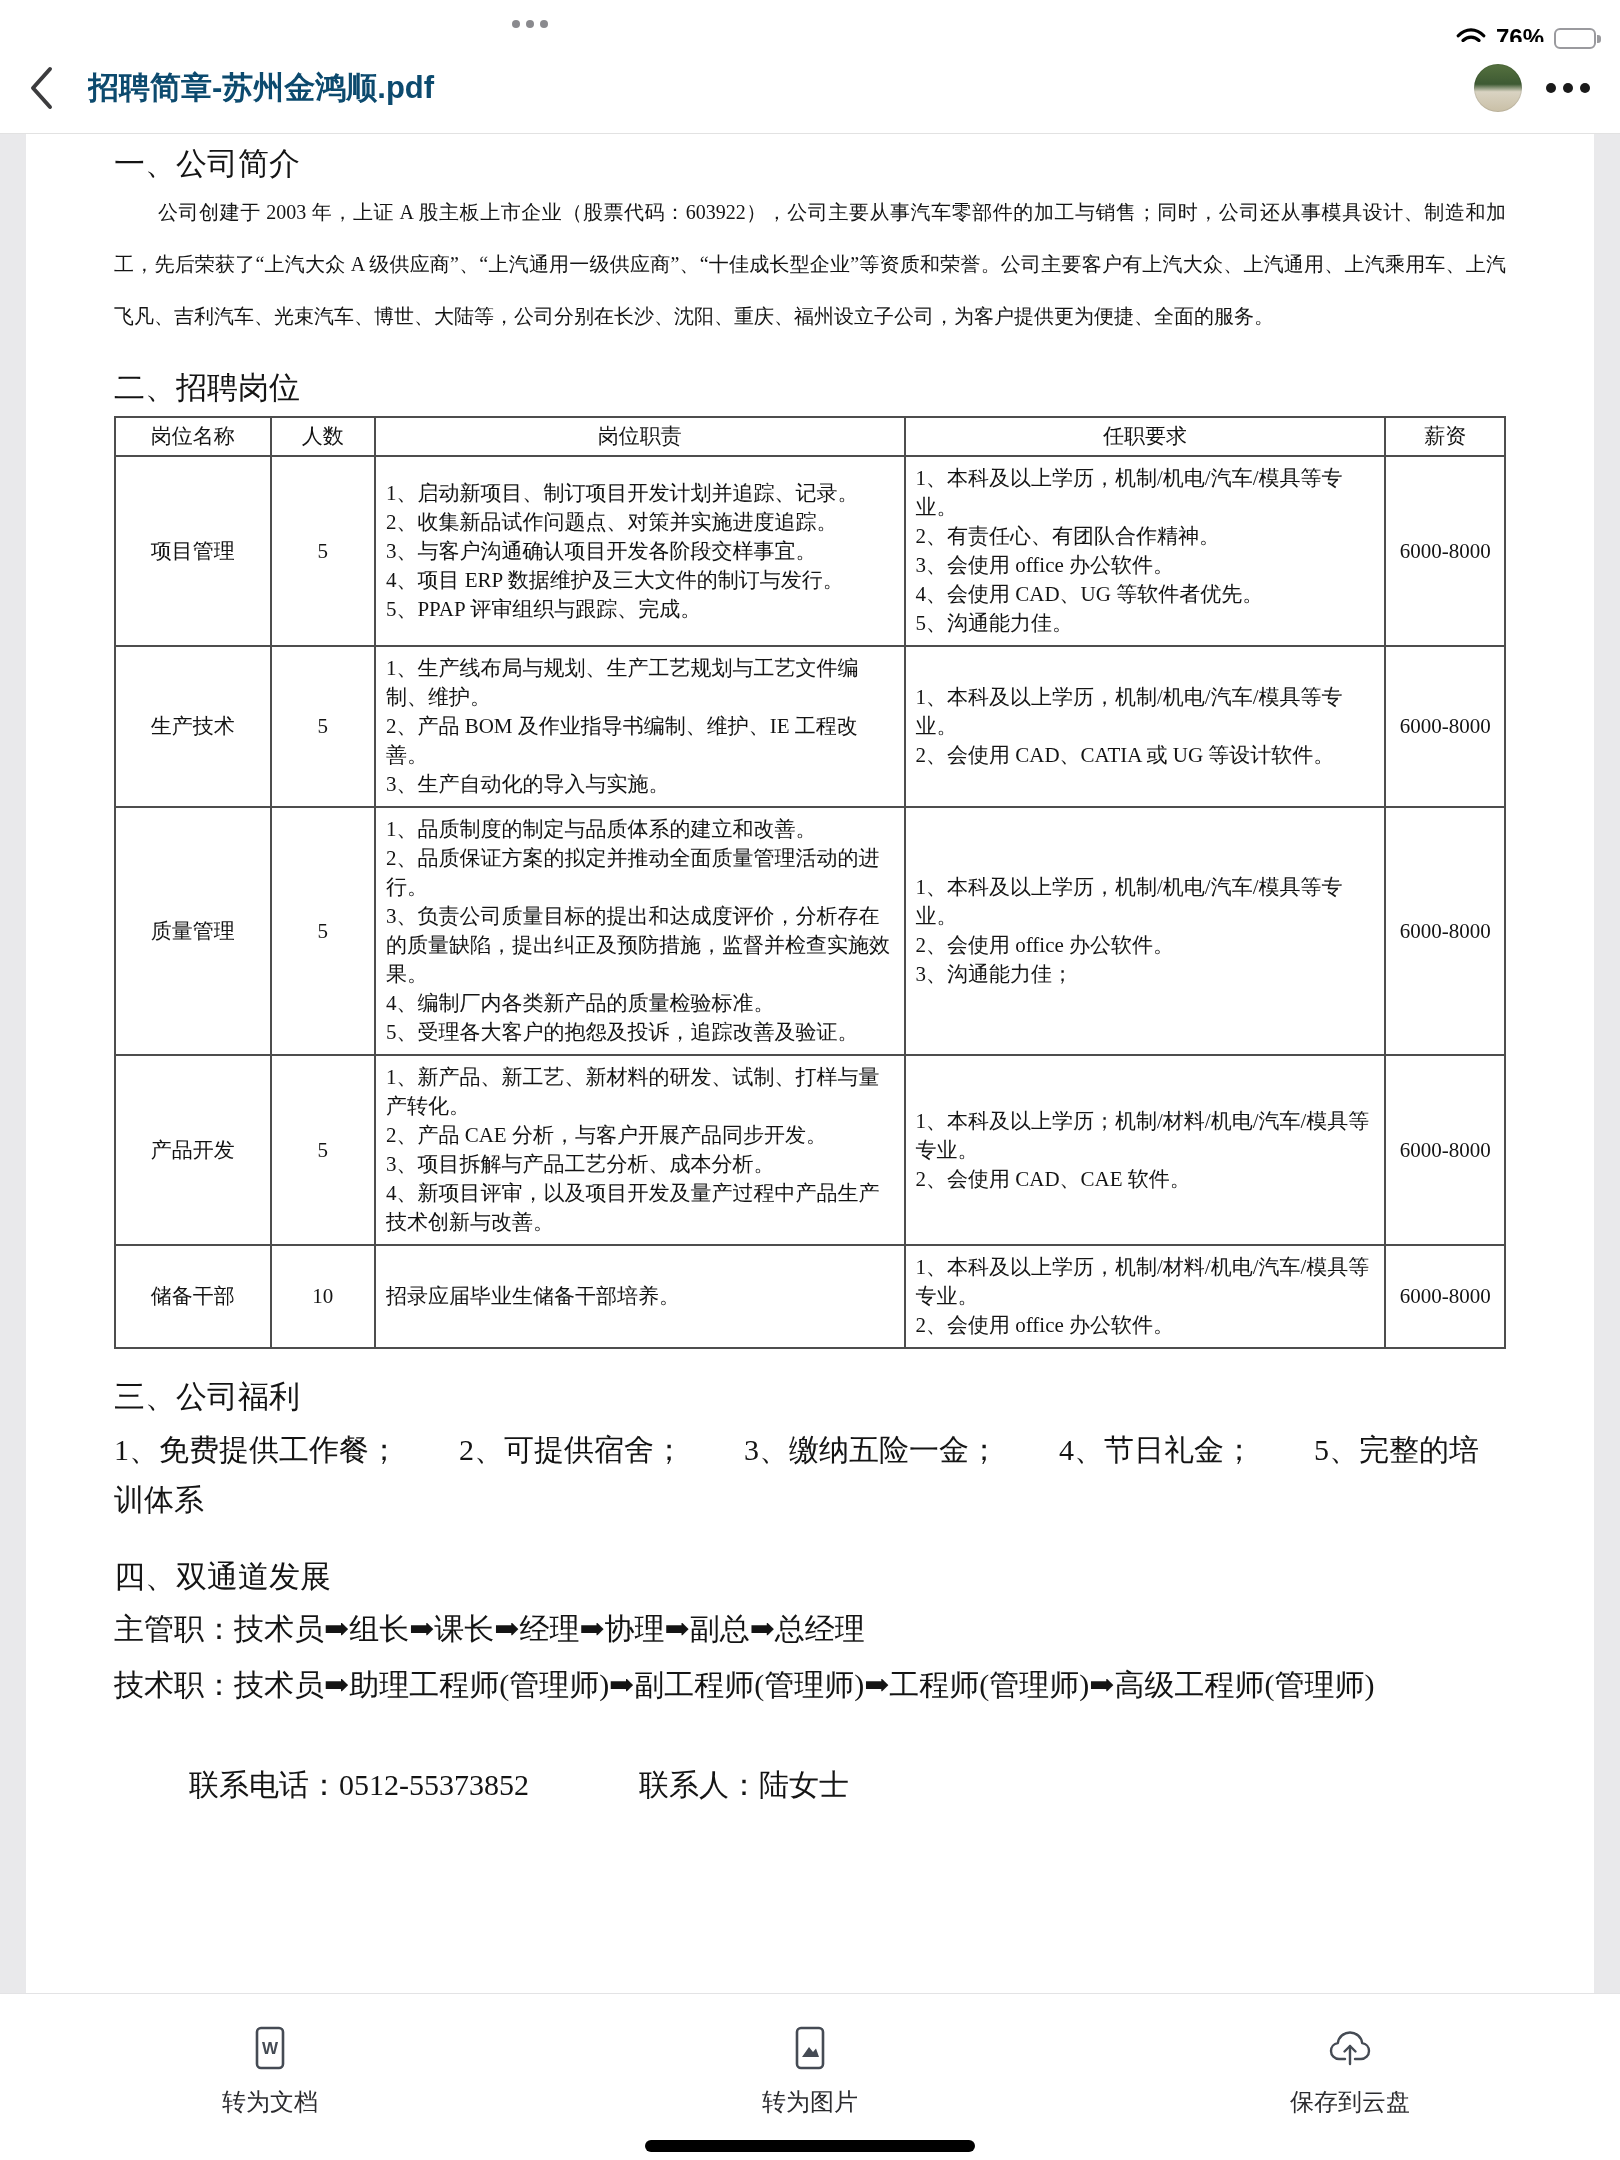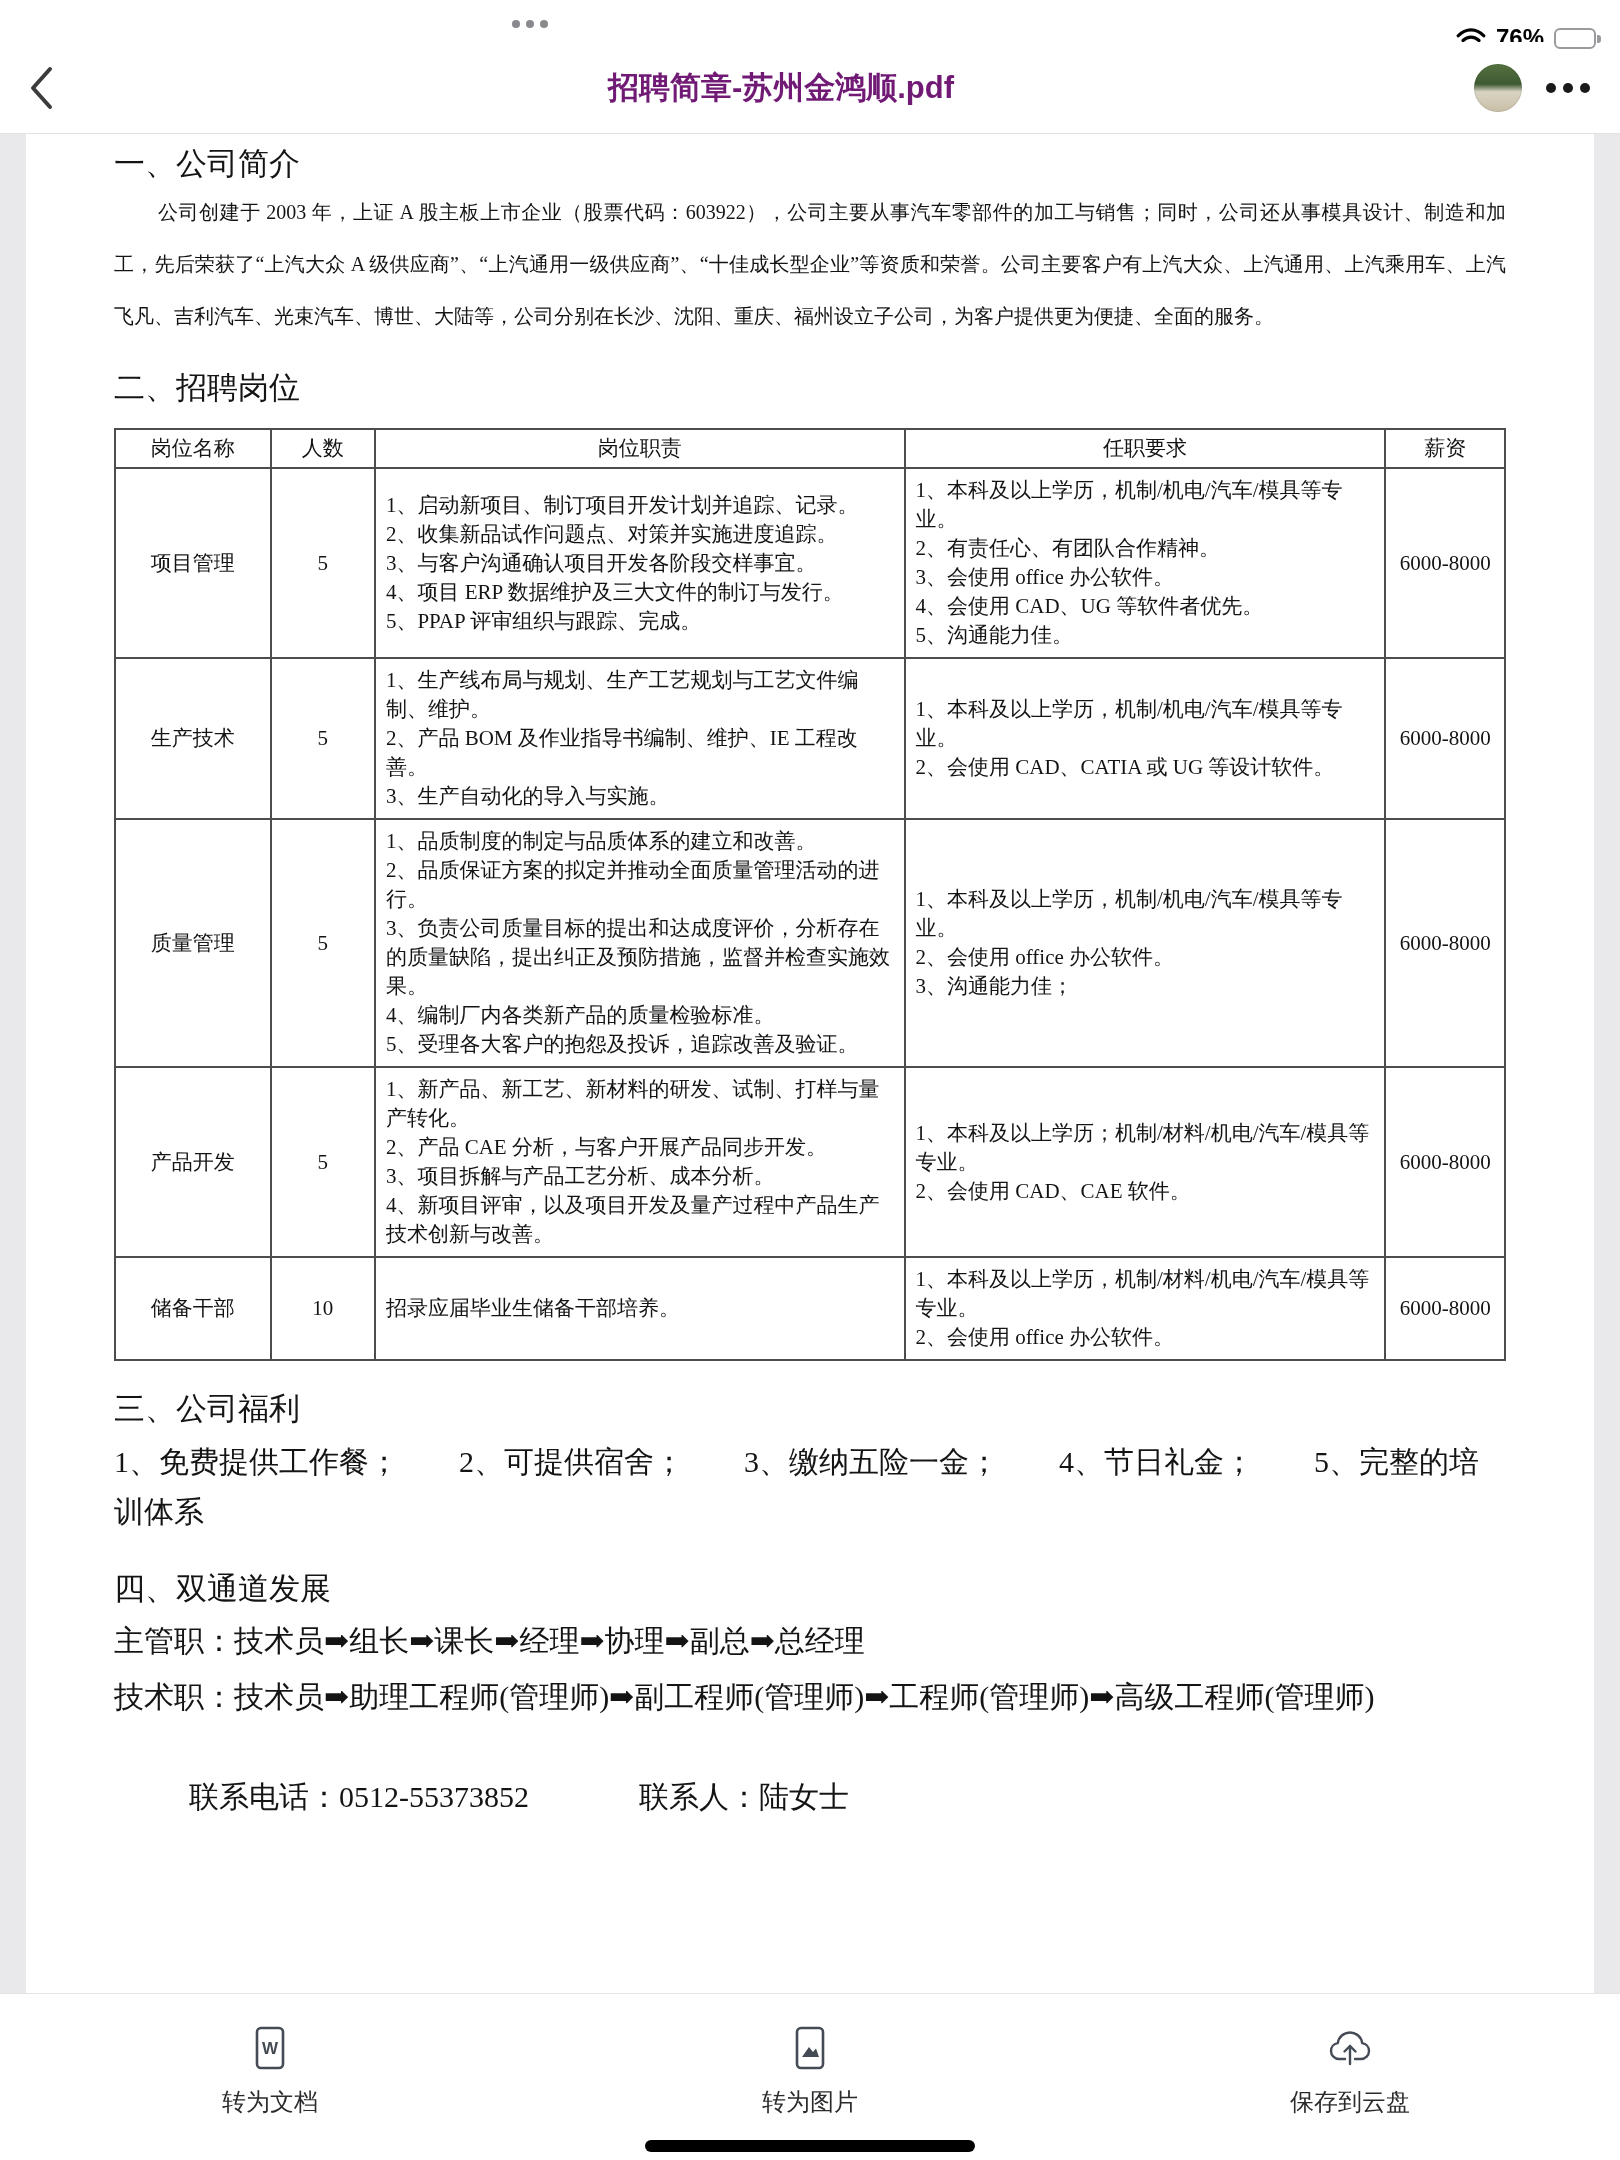--- a/index.html
+++ b/index.html
@@ -33,21 +33,21 @@
 
   
   .nav-bar {
     height: 92px; flex: 0 0 92px;
     display: flex; align-items: center;
     padding: 0 28px;
     border-bottom: 1px solid #e2e2e2;
     background: #fff;
   }
   .nav-back { width: 60px; height: 60px; display: flex; align-items: center; cursor: pointer; }
-  .nav-title { flex: 1; text-align: center; font-size: 31px; font-weight: 600; color: #701a75;
+  .nav-title { flex: 1; font-size: 31px; font-weight: 600; color: #0c4a6e;
                white-space: nowrap; overflow: hidden; text-overflow: ellipsis; }
   .nav-right { display: flex; align-items: center; gap: 22px; }
   .avatar { width: 48px; height: 48px; border-radius: 50%;
             background: linear-gradient(180deg,#55713f 0%,#3e5a33 42%,#d9d3c2 58%,#c9bfa6 100%);
             box-shadow: inset 0 0 0 1px rgba(0,0,0,.08); cursor: pointer; }
   .more-dots { display: flex; gap: 7px; padding: 8px 2px; cursor: pointer; }
   .more-dots .dot { width: 10px; height: 10px; border-radius: 50%; background: #1a1a1a; }
 
   
   .doc-area { flex: 1 1 auto; background: #e9e9eb; overflow: hidden; }
@@ -56,21 +56,21 @@
     margin: 0 26px;
     padding: 8px 88px 0 88px;
     font-family: "Liberation Serif", "DejaVu Serif", serif;
     color: #141414;
   }
   .sec-heading { font-size: 31px; font-weight: normal; line-height: 44px; }
   .para { font-size: 20px; line-height: 52px; text-align: justify; text-indent: 2.2em; }
   .h-jobs { margin-top: 24px; }
 
   table.jobs {
-    width: 100%; margin-top: 18px;
+    width: 100%; margin-top: 6px;
     border-collapse: collapse; table-layout: fixed;
     font-size: 21px; line-height: 29px;
   }
   table.jobs th, table.jobs td {
     border: 2px solid #4d4d4d;
     padding: 7px 10px;
     vertical-align: middle;
     font-weight: normal;
   }
   table.jobs th { text-align: center; padding: 4px 6px; }

